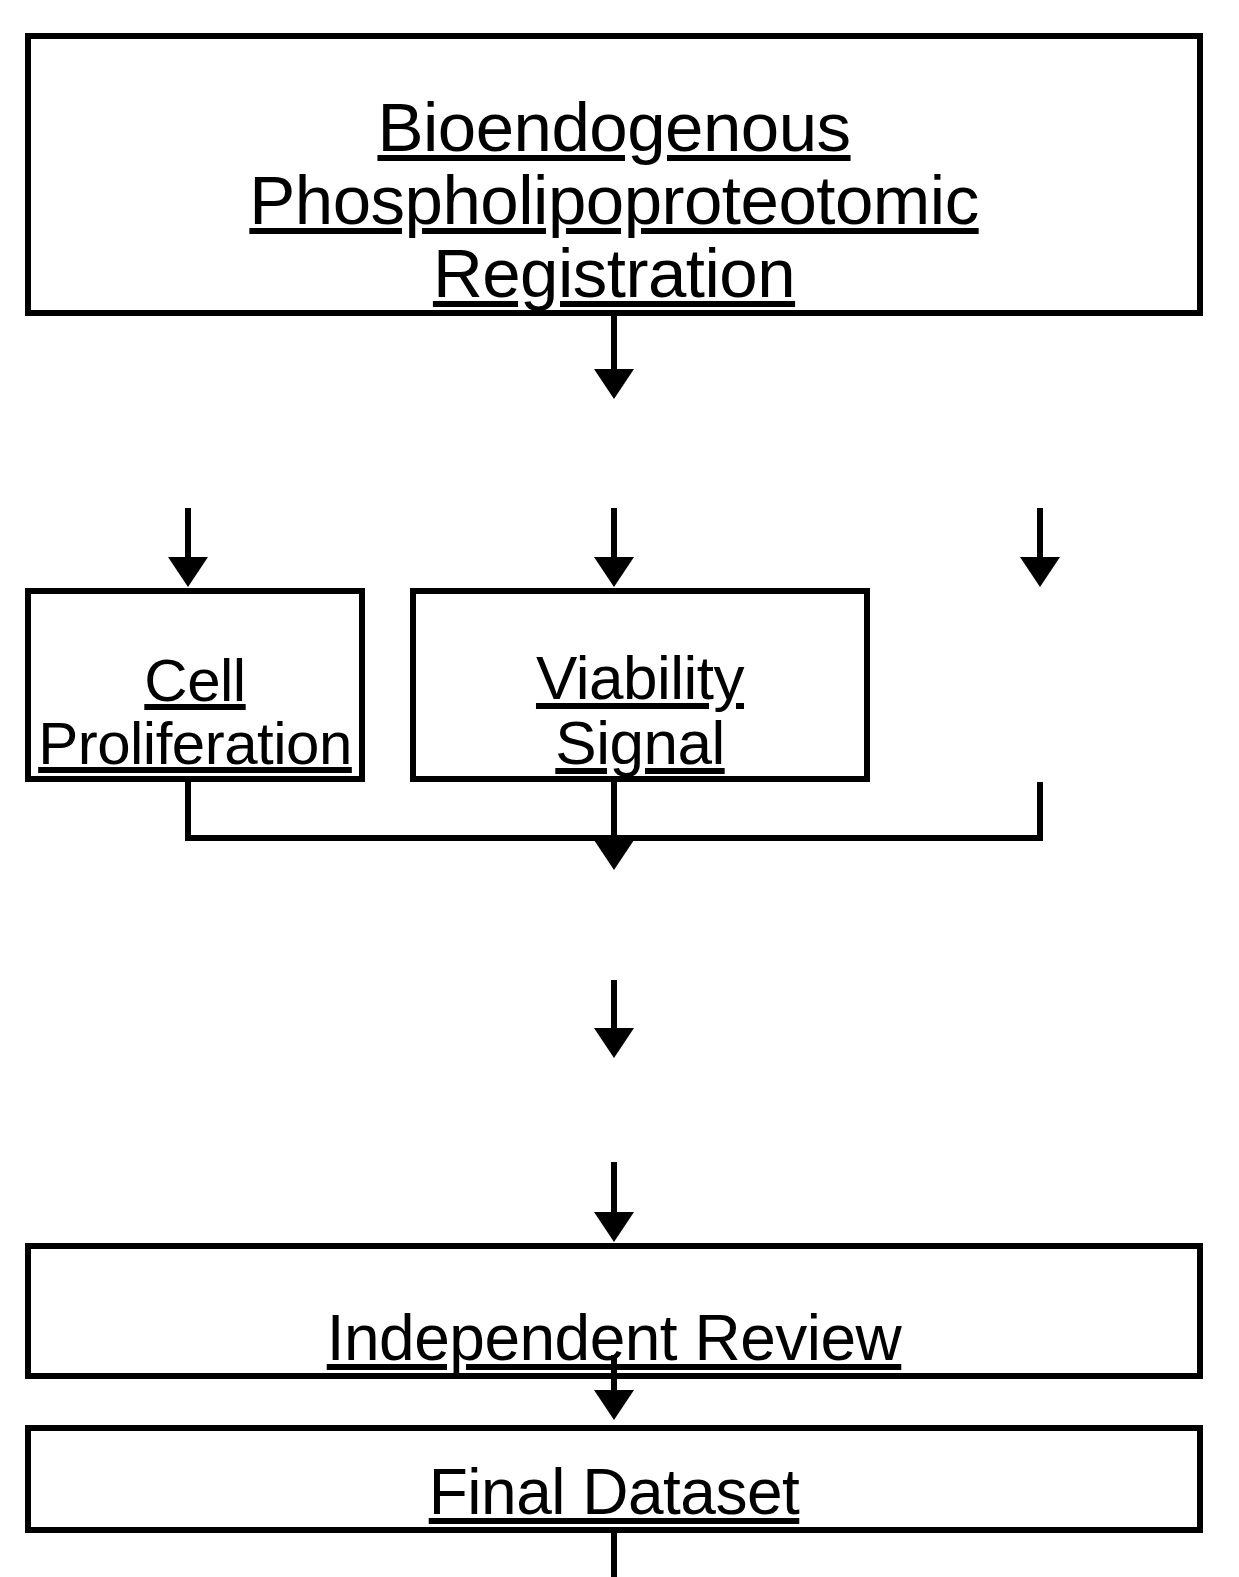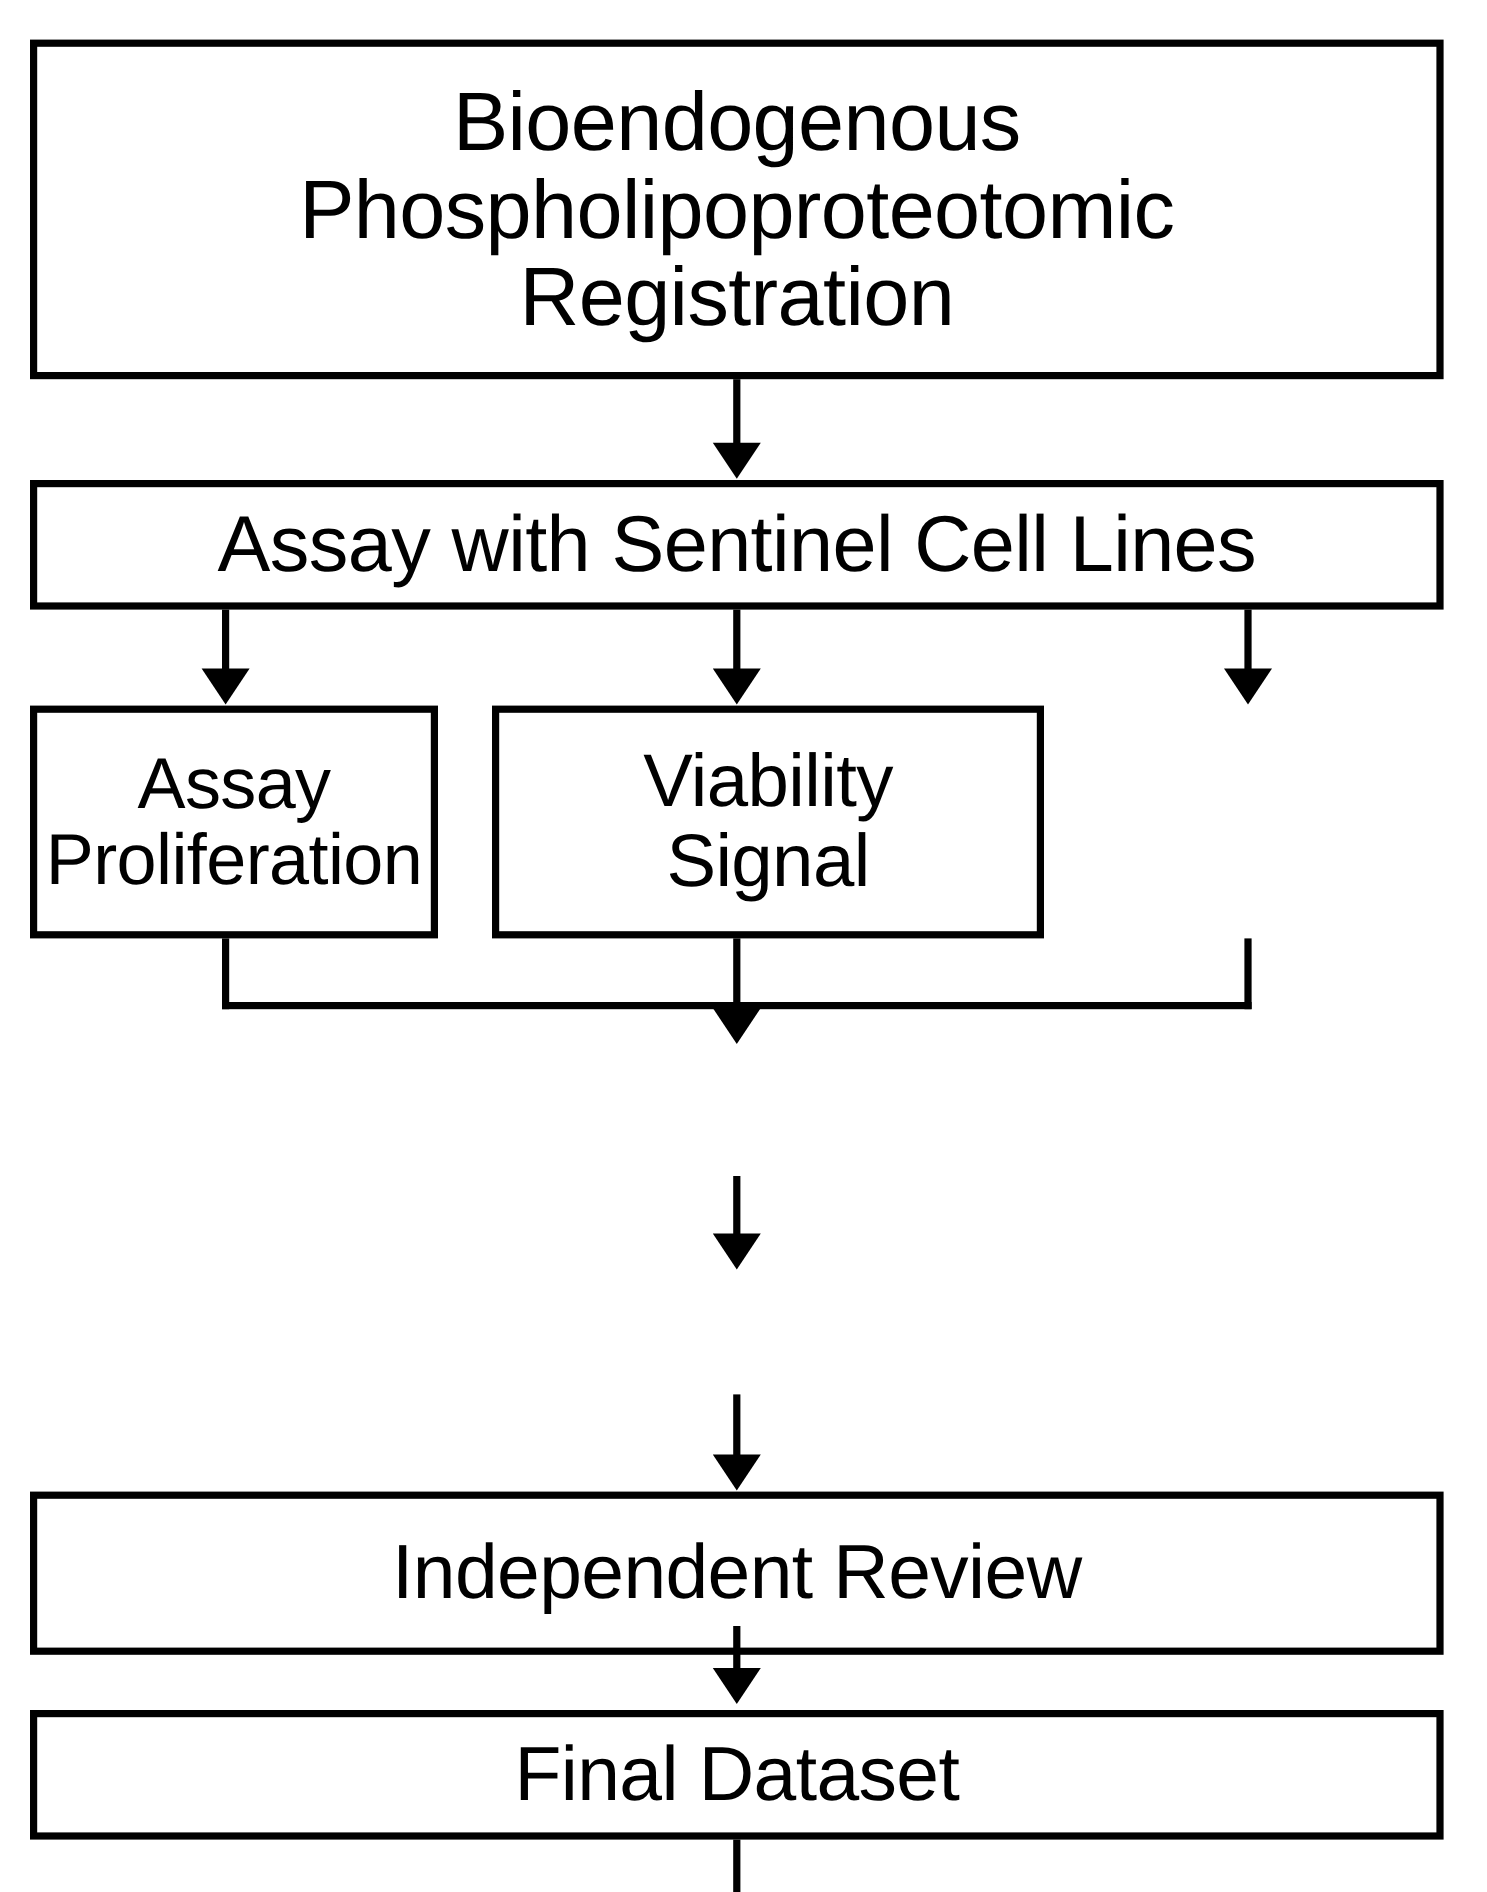--- a/index.html
+++ b/index.html
@@ -16,28 +16,29 @@
     overflow: hidden;
     font-family: "Liberation Sans", "DejaVu Sans", sans-serif;
     color: #000000;
   }
   .node {
     position: absolute;
     box-sizing: border-box;
     border: 6px solid #000000;
     background: #ffffff;
     display: flex;
-    align-items: center;
+    align-items: flex-end;
     justify-content: center;
     text-align: center;
     line-height: 1.06;
     color: #000000;
     font-weight: 400;
     letter-spacing: -0.5px;
     padding: 0 4px;
+    text-decoration: underline;
   }
   .node .label {
     display: block;
     width: 100%;
     white-space: pre-line;
   }
 
   
   #node-registration {
     left: 25px;  top: 33px;   width: 1178px; height: 283px;
@@ -103,35 +104,32 @@
 
   <div class="node" id="node-registration">
     <span class="label">Bioendogenous
 Phospholipoproteotomic
 Registration</span>
   </div>
 
   <div class="vline" style="left:611px; top:316px; height:56px;"></div>
   <div class="arrowhead" style="left:594px; top:369px;"></div>
 
-  <div class="node" id="node-assay">
-    <span class="label">Assay with Sentinel Cell Lines</span>
-  </div>
 
   <div class="vline" style="left:185px; top:508px; height:53px;"></div>
   <div class="arrowhead" style="left:168px; top:557px;"></div>
 
   <div class="vline" style="left:611px; top:508px; height:53px;"></div>
   <div class="arrowhead" style="left:594px; top:557px;"></div>
 
   <div class="vline" style="left:1037px; top:508px; height:53px;"></div>
   <div class="arrowhead" style="left:1020px; top:557px;"></div>
 
   <div class="node" id="node-proliferation">
-    <span class="label">Assay
+    <span class="label">Cell
 Proliferation</span>
   </div>
 
   <div class="node" id="node-viability">
     <span class="label">Viability
 Signal</span>
   </div>
 
 
   <div class="vline" style="left:185px; top:782px; height:59px;"></div>

